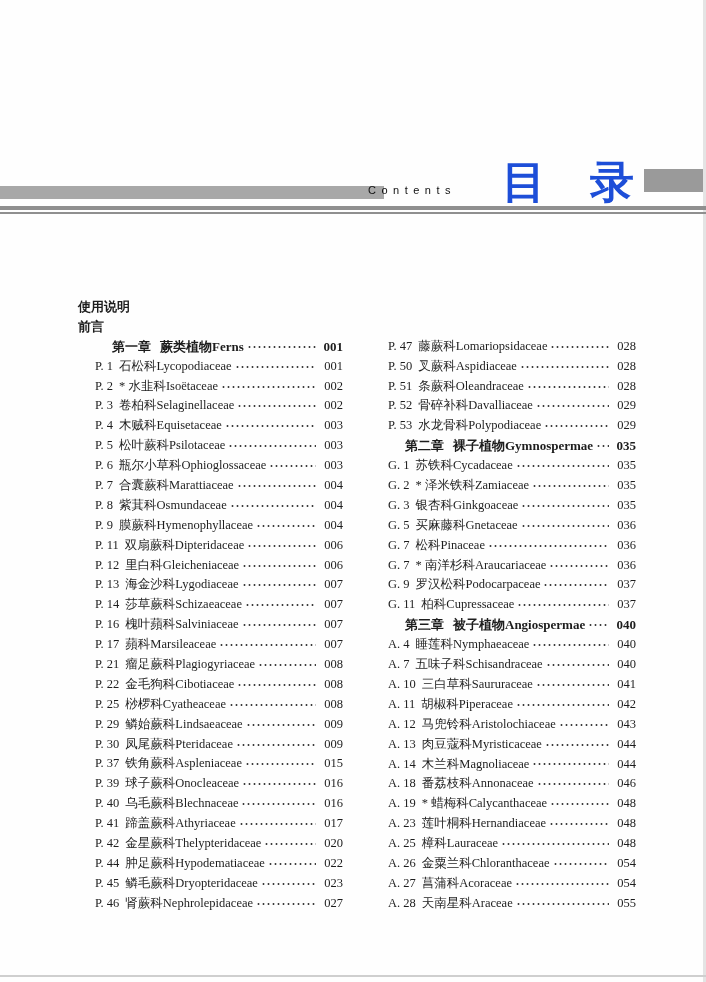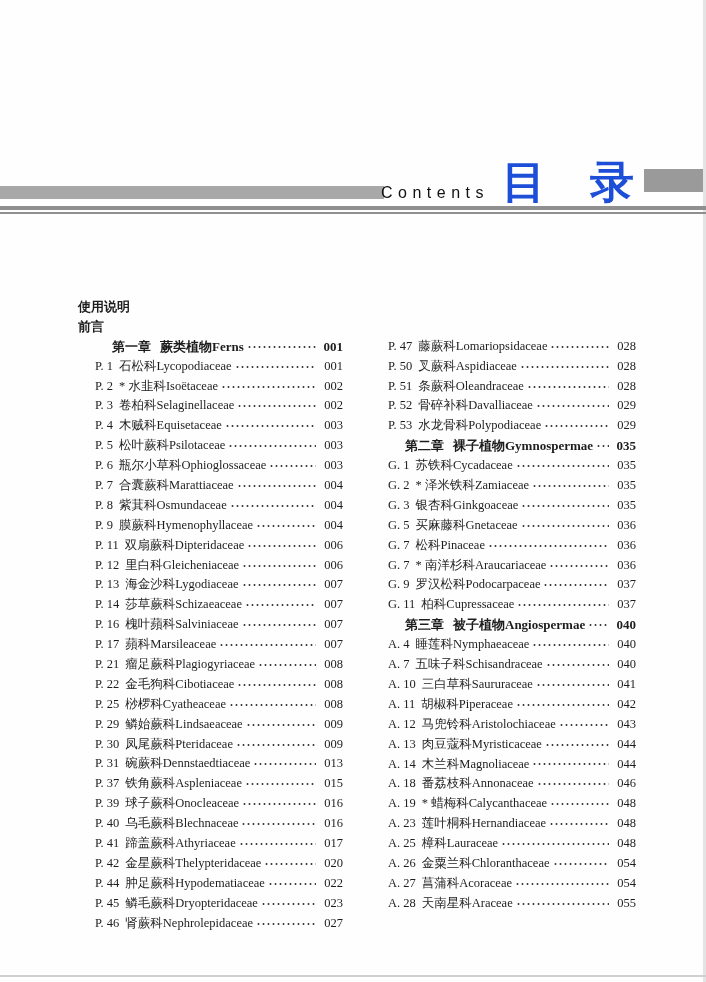--- a/index.html
+++ b/index.html
@@ -13,23 +13,23 @@
   }
   .sheet { position:absolute; inset:0; background:#fefefe; overflow:hidden; }
 
   
   .band {
     position:absolute; top:186px; left:0;
     width:384px; height:13px;
     background:#a8a8a8;
   }
   .contents-label {
-    position:absolute; top:184px; left:381px;
+    position:absolute; top:184px; left:368px;
     font-family:"Liberation Sans","DejaVu Sans",sans-serif;
-    font-size:16px; letter-spacing:5.5px;
+    font-size:11px; letter-spacing:5.5px;
     color:#111111; white-space:nowrap;
   }
   .title-cn {
     position:absolute; top:160px; left:502px;
     font-size:44px; line-height:46px; font-weight:700;
     color:#1d4ed8; white-space:pre; z-index:2;
   }
   .corner-block {
     position:absolute; top:169px; right:0;
     width:62px; height:23px;
@@ -268,27 +268,20 @@
           </div>
 
           <div class="row entry">
             <span class="num">P. 30</span>
             <span class="cn">凤尾蕨科</span>
             <span class="en">Pteridaceae</span>
             <span class="leader"></span>
             <span class="pg">009</span>
           </div>
 
-          <div class="row entry">
-            <span class="num">P. 31</span>
-            <span class="cn">碗蕨科</span>
-            <span class="en">Dennstaedtiaceae</span>
-            <span class="leader"></span>
-            <span class="pg">013</span>
-          </div>
 
           <div class="row entry">
             <span class="num">P. 37</span>
             <span class="cn">铁角蕨科</span>
             <span class="en">Aspleniaceae</span>
             <span class="leader"></span>
             <span class="pg">015</span>
           </div>
 
           <div class="row entry">

